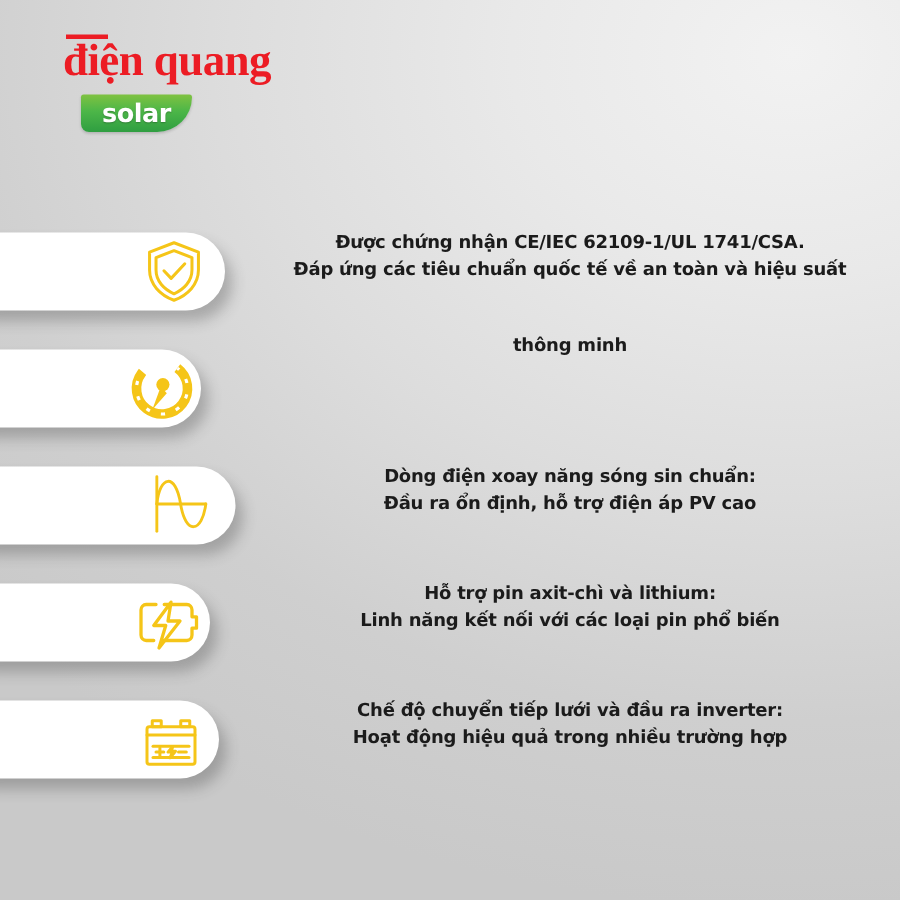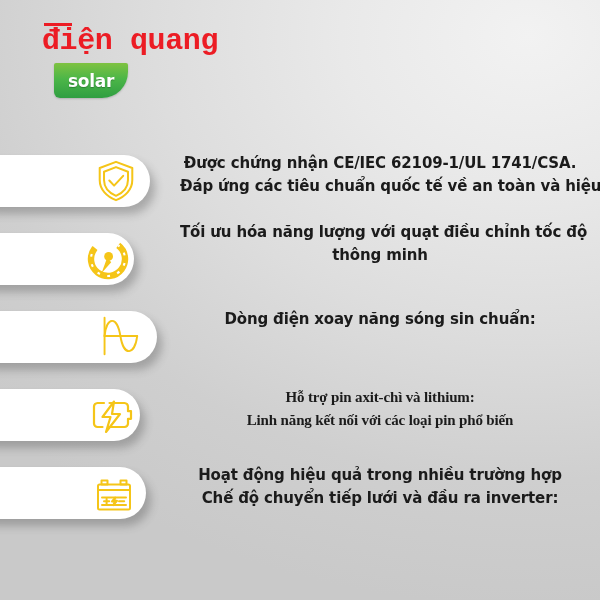--- a/index.html
+++ b/index.html
@@ -26,32 +26,32 @@
   .logo { position:absolute; left:42px; top:26px; }
   .logo-word {
     color:#ec1c24;
     font-weight:bold;
     font-size:30px;
     letter-spacing:-0.4px;
     line-height:1;
     white-space:nowrap;
     position:relative;
     display:inline-block;
-    font-family:Liberation Mono, monospace;
+    font-family:Liberation Serif, serif;
   }
   .logo-bar {
     position:absolute;
     left:2px; top:-3px;
     width:28px; height:3px;
     background:#ec1c24;
   }
   .logo-badge {
     margin-top:7px;
     margin-left:12px;
-    width:74px; height:35px;
+    width:74px; height:25px;
     background: linear-gradient(180deg,#7fc241 0%, #4cb648 45%, #2f9e41 100%);
     border-radius: 2px 2px 26px 6px;
     display:flex; align-items:center; justify-content:center;
     box-shadow: 0 1px 2px rgba(0,0,0,.18);
   }
   .logo-badge span {
     color:#ffffff;
     font-weight:bold;
     font-size:17px;
     letter-spacing:-0.3px;
@@ -76,21 +76,21 @@
   }
   .icon-wrap svg { display:block; }
 
   .text {
     position:absolute;
     width:400px;
     left:180px;
     text-align:center;
     color:#1b1b1b;
     font-weight:bold;
-    font-size:15px;
+    font-size:12px;
     line-height:1.5;
     font-family:"DejaVu Sans", sans-serif;
     letter-spacing:-0.15px;
   }
   .text .ln { display:block; white-space:nowrap; }
 </style>
 </head>
 <body>
 
 <div class="bg"></div>
@@ -130,49 +130,49 @@
           <circle cx="24" cy="24" r="17" transform="rotate(-53 24 24)" stroke-dashoffset="0" pathLength="100" stroke-dasharray="76 24"></circle>
         </g>
         <g stroke="#ffffff" stroke-width="2.1">
           <circle cx="24" cy="24" r="17" fill="none" pathLength="100" stroke-dasharray="2.6 7.1" stroke-dashoffset="1" transform="rotate(-53 24 24)"></circle>
         </g>
         <path d="M23.2 22.6 L17.5 38.2 L27.2 27.2 Z" fill="#f5c518"></path>
         <circle cx="24.6" cy="21.4" r="4.4" fill="#f5c518"></circle>
       </svg>
     </div>
     <div class="text" style="top:-12px;">
-      <span class="ln">Tối ưu hóa năng lượng với quạt điều chỉnh tốc độ</span>
       <span class="ln">thông minh</span>
     </div>
   </div>
 
   <div class="row" style="top:311px;">
     <div class="pill" style="width:191px; top:0;"></div>
     <div class="icon-wrap" style="left:94px; top:1px;">
       <svg width="50" height="50" viewBox="0 0 50 50" fill="none" stroke="#f5c518" stroke-width="2" stroke-linecap="round" stroke-linejoin="round">
         <path d="M11 6 V44"></path>
         <path d="M11 25 H45"></path>
         <path d="M11 25 C13 5, 24 3, 27.5 25 C31 47, 42.5 45, 45 25"></path>
       </svg>
     </div>
     <div class="text" style="top:-3px;">
       <span class="ln">Dòng điện xoay năng sóng sin chuẩn:</span>
+      <span class="ln">Đầu ra ổn định, hỗ trợ điện áp PV cao</span>
     </div>
   </div>
 
   <div class="row" style="top:389px;">
     <div class="pill" style="width:174px; top:0;"></div>
     <div class="icon-wrap" style="left:87px; top:2px;">
       <svg width="48" height="48" viewBox="0 0 48 48" fill="none" stroke="#f5c518" stroke-width="2.2" stroke-linecap="round" stroke-linejoin="round">
         <path d="M22.5 12 H37.5 A3.6 3.6 0 0 1 41 15.6 V20.2 H44 V27.8 H41 V32.4 A3.6 3.6 0 0 1 37.5 36 H22"></path>
         <path d="M17 12 H10.5 A3.6 3.6 0 0 0 7 15.6 V32.4 A3.6 3.6 0 0 0 10.5 36 H15.5"></path>
         <path d="M27 10.5 L15.5 26 H23.5 L19 41 L33 23 H25 Z"></path>
       </svg>
     </div>
-    <div class="text" style="top:-3px;font-family:Liberation Serif, serif;">
+    <div class="text" style="top:-3px;">
       <span class="ln">Hỗ trợ pin axit-chì và lithium:</span>
       <span class="ln">Linh năng kết nối với các loại pin phổ biến</span>
     </div>
   </div>
 
   <div class="row" style="top:467px;">
     <div class="pill" style="width:180px; top:0;"></div>
     <div class="icon-wrap" style="left:90px; top:2px;">
       <svg width="48" height="48" viewBox="0 0 48 48" fill="none" stroke="#f5c518" stroke-width="2" stroke-linecap="round" stroke-linejoin="round">
         <rect x="8" y="15.5" width="32" height="25" rx="1.6"></rect>
@@ -180,18 +180,18 @@
         <path d="M11.5 11.5 H17.5 V15.5 H11.5 Z"></path>
         <path d="M30.5 11.5 H36.5 V15.5 H30.5 Z"></path>
         <path d="M12 28.5 H36"></path>
         <path d="M12 36 H36"></path>
         <path d="M14 32.3 H19.2 M16.6 29.7 V34.9"></path>
         <path d="M29 32.3 H34.2"></path>
         <path d="M25.2 28.6 L22 32.4 H25 L23.3 36.2 L27 31.8 H24.2 Z"></path>
       </svg>
     </div>
     <div class="text" style="top:-3px;">
+      <span class="ln">Chế độ chuyển tiếp lưới và đầu ra inverter:</span>
       <span class="ln">Hoạt động hiệu quả trong nhiều trường hợp</span>
-      <span class="ln">Chế độ chuyển tiếp lưới và đầu ra inverter:</span>
     </div>
   </div>
 
 </div>
 
 </body></html>

